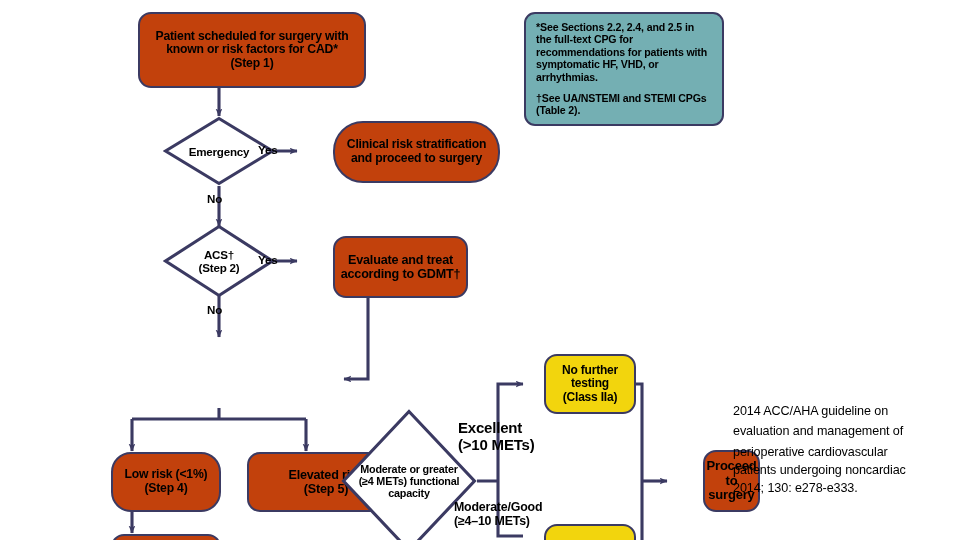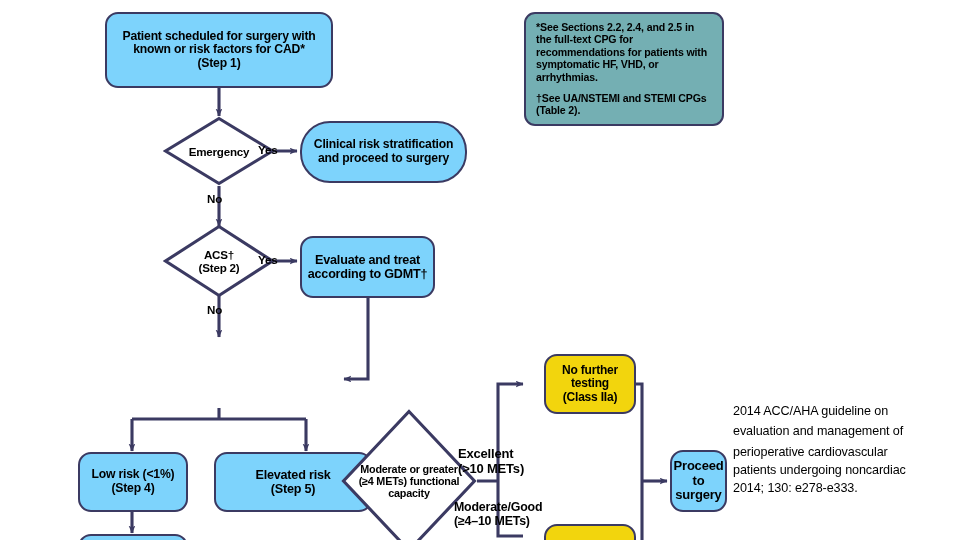--- a/index.html
+++ b/index.html
@@ -45,23 +45,24 @@
     align-items: center;
     justify-content: center;
     text-align: center;
     color: #000000;
     font-weight: bold;
     letter-spacing: -0.2px;
     line-height: 1.12;
   }
 
   .rbox {
-    background: #7dd3fc;
+    background: #c2410c;
     border: 2.5px solid #3b3a62;
     border-radius: 13px;
+    margin-left: 33px;
   }
 
   .ybox {
     background: #f2d50d;
     border: 2.5px solid #3b3a62;
     border-radius: 13px;
     margin-left: 18px;
   }
 
   .diamond-wrap {
@@ -208,21 +209,21 @@
 (Step 2)</span>
       </div>
     </div>
 
     <div class="node rbox" style="left:300px; top:236px; width:135px; height:62px; font-size:12.6px;">
       <span style="white-space:pre-line;">Evaluate and treat
 according to GDMT†</span>
     </div>
 
 
-    <div class="node rbox" style="left:78px; top:452px; width:110px; height:60px; font-size:12.2px;">
+    <div class="node rbox" style="left:78px; top:452px; width:110px; height:60px; font-size:12.2px;border-radius:20px;">
       <span style="white-space:pre-line;">Low risk (&lt;1%)
 (Step 4)</span>
     </div>
 
     <div class="node rbox" style="left:78px; top:534px; width:110px; height:44px;"></div>
 
     <div class="node rbox" style="left:214px; top:452px; width:158px; height:60px; font-size:12.6px;">
       <span style="white-space:pre-line;">Elevated risk
 (Step 5)</span>
     </div>
@@ -252,21 +253,21 @@
     </div>
 
     <div class="edge-label" style="left:258px; top:143px; font-size:11.6px;">Yes</div>
 
     <div class="edge-label" style="left:207px; top:192px; font-size:11.6px;">No</div>
 
     <div class="edge-label" style="left:258px; top:253px; font-size:11.6px;">Yes</div>
 
     <div class="edge-label" style="left:207px; top:303px; font-size:11.6px;">No</div>
 
-    <div class="edge-label" style="left:458px; top:419px; font-size:13px;margin-top:28px;">Excellent
+    <div class="edge-label" style="left:458px; top:419px; font-size:15px;">Excellent
 (&gt;10 METs)</div>
 
     <div class="edge-label" style="left:454px; top:500px; font-size:12.4px;">Moderate/Good
 (≥4–10 METs)</div>
 
   </div>
 
   <div id="note-box">
     <p class="note-p">*See Sections 2.2, 2.4, and 2.5 in the full-text CPG for recommendations for patients with symptomatic HF, VHD, or arrhythmias.</p>
     <div class="note-gap"></div>

